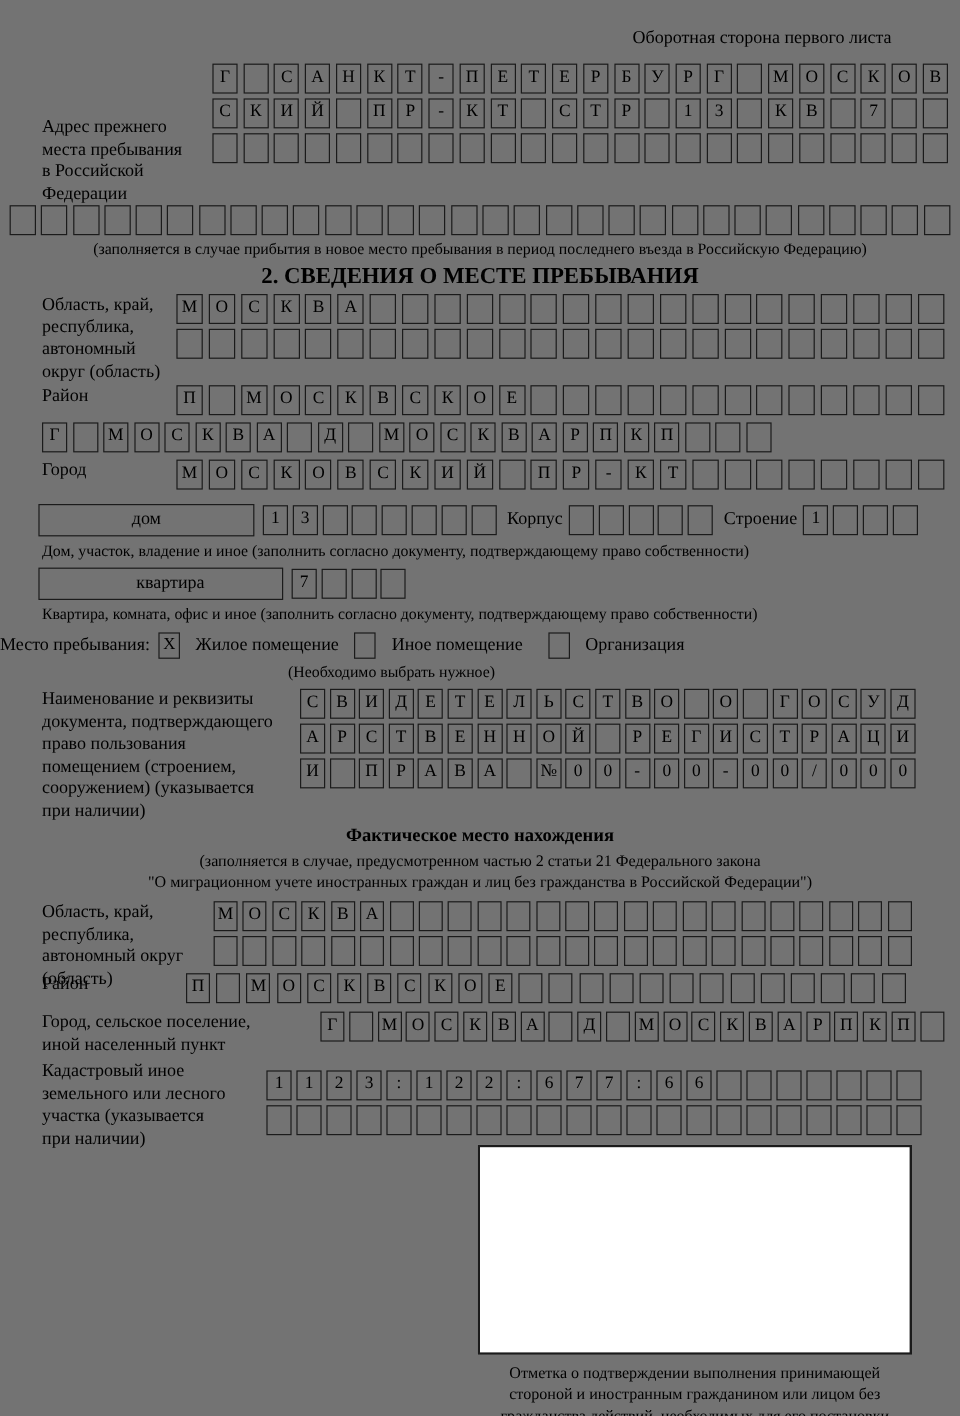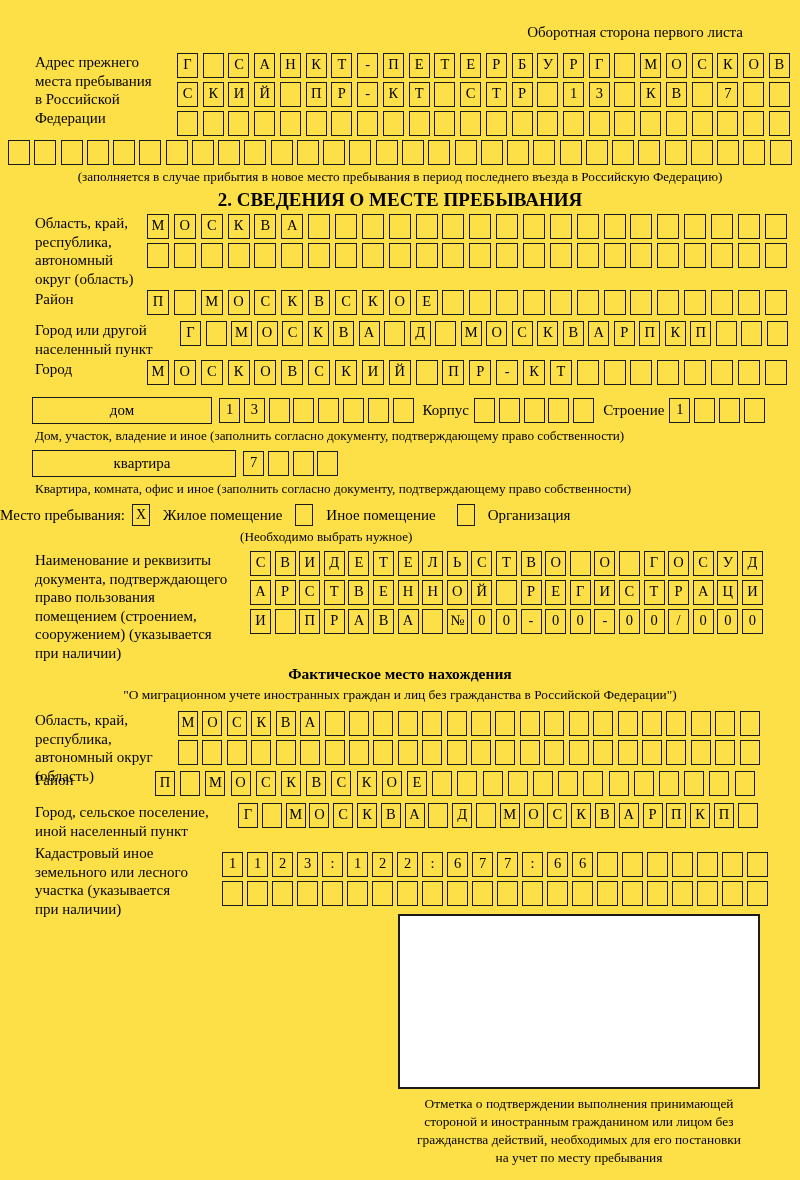--- a/index.html
+++ b/index.html
@@ -1,21 +1,21 @@
 <!DOCTYPE html>
 <html lang="ru"><head>
 <meta charset="utf-8">
 <style>
   * { box-sizing: border-box; margin: 0; padding: 0; }
   html, body { background: #fff; }
   body {
     width: 800px; height: 1180px; overflow: hidden;
     color: #000; font-family: "Liberation Serif", serif;
   }
-  .page { position: relative; width: 800px; height: 1180px; background: #fde047; }
+  .page { position: relative; width: 800px; height: 1180px; background: #737373; }
 
   .hdr { padding-top: 24px; padding-right: 57px; text-align: right; font-size: 15px; }
 
   .field { display: flex; align-items: flex-start; margin-left: 35px; }
   .flabel { font-size: 15px; line-height: 18.5px; white-space: pre-line; flex: none; }
   .rows { flex: none; }
 
   .cellrow { display: flex; justify-content: space-between; margin-bottom: 4px; }
   .cell {
     flex: none; width: 21px; height: 25px;
@@ -28,21 +28,21 @@
   .rw613 { width: 613px; }
   .rw784 { width: 784px; margin-left: 8px; }
   .rw640 { width: 640px; }
   .rw608 { width: 608px; }
   .rw513 { width: 513px; }
   .rw582 { width: 582px; }
   .rw600 { width: 600px; }
   .rw520 { width: 520px; }
   .rw546 { width: 546px; }
 
-  .lw142 { width: 142px; } .lw112 { width: 112px; } .lw145 { width: 145px; }
+  .lw142 { width: 142px; margin-top: 44px; } .lw112 { width: 112px; } .lw145 { width: 145px; }
   .lw215 { width: 215px; } .lw143 { width: 143px; } .lw120 { width: 120px; }
   .lw203 { width: 203px; } .lw187 { width: 187px; }
 
   .hint { font-size: 13.2px; line-height: 16px; }
   .hint-center { text-align: center; margin-top: 3px; }
   .hint-left { margin-left: 35px; margin-top: 4px; }
 
   .h2 { margin-top: 5px; text-align: center; font-weight: bold; font-size: 19px; line-height: 20px; }
   .h3 { margin-top: 2px; text-align: center; font-weight: bold; font-size: 15.5px; line-height: 19px; }
 
@@ -58,21 +58,21 @@
 
   .stayrow { display: flex; align-items: center; margin-top: 7px; font-size: 15px; }
   .cbx {
     flex: none; width: 18px; height: 22px; border: 1.6px solid #1b1b1b;
     text-align: center; font-size: 14px; line-height: 19px;
   }
   .cbx.c1 { margin-left: 7px; } .cbx.c2 { margin-left: 13px; } .cbx.c3 { margin-left: 21px; }
   .opt { margin-left: 13px; }
   .choose-hint { margin-left: 240px; margin-top: 3px; }
 
-  .mt2 { margin-top: 2px; } .mt3 { margin-top: 3px; } .mt4 { margin-top: 4px; }
+  .mt2 { margin-top: 2px; } .mt3 { margin-top: 3px; gap: 29px; } .mt4 { margin-top: 4px; }
   .mt6 { margin-top: 6px; } .mt8 { margin-top: 8px; } .mt12 { margin-top: 12px; }
   .mtm14 { margin-top: -14px; }
   .kad-rows { margin-top: 8px; }
 
   .note-line { text-align: center; font-size: 13.4px; line-height: 17px; }
   .notes { margin-top: 3px; }
 
   .stampwrap { margin-left: 398px; margin-top: -4px; width: 362px; }
   .stampbox { width: 362px; height: 175px; border: 2px solid #1b1b1b; background: #fff; }
   .stampcap {
@@ -296,22 +296,20 @@
           <span class="cell"></span>
           <span class="cell"></span>
           <span class="cell"></span>
           <span class="cell"></span>
           <span class="cell"></span>
         </div>
     </div>
   </div>
 
   <div class="field mt2">
-    <div class="flabel lw145">Город или другой
-населенный пункт</div>
     <div class="rows">
       <div class="cellrow rw608">
           <span class="cell">Г</span>
           <span class="cell"></span>
           <span class="cell">М</span>
           <span class="cell">О</span>
           <span class="cell">С</span>
           <span class="cell">К</span>
           <span class="cell">В</span>
           <span class="cell">А</span>
@@ -494,20 +492,21 @@
           <span class="cell">/</span>
           <span class="cell">0</span>
           <span class="cell">0</span>
           <span class="cell">0</span>
         </div>
     </div>
   </div>
 
   <div class="h3">Фактическое место нахождения</div>
   <div class="notes">
+    <div class="note-line">(заполняется в случае, предусмотренном частью 2 статьи 21 Федерального закона</div>
     <div class="note-line">"О миграционном учете иностранных граждан и лиц без гражданства в Российской Федерации")</div>
   </div>
 
   <div class="field mt8">
     <div class="flabel lw143">Область, край,
 республика,
 автономный округ
 (область)</div>
     <div class="rows">
       <div class="cellrow rw582 cw20">

